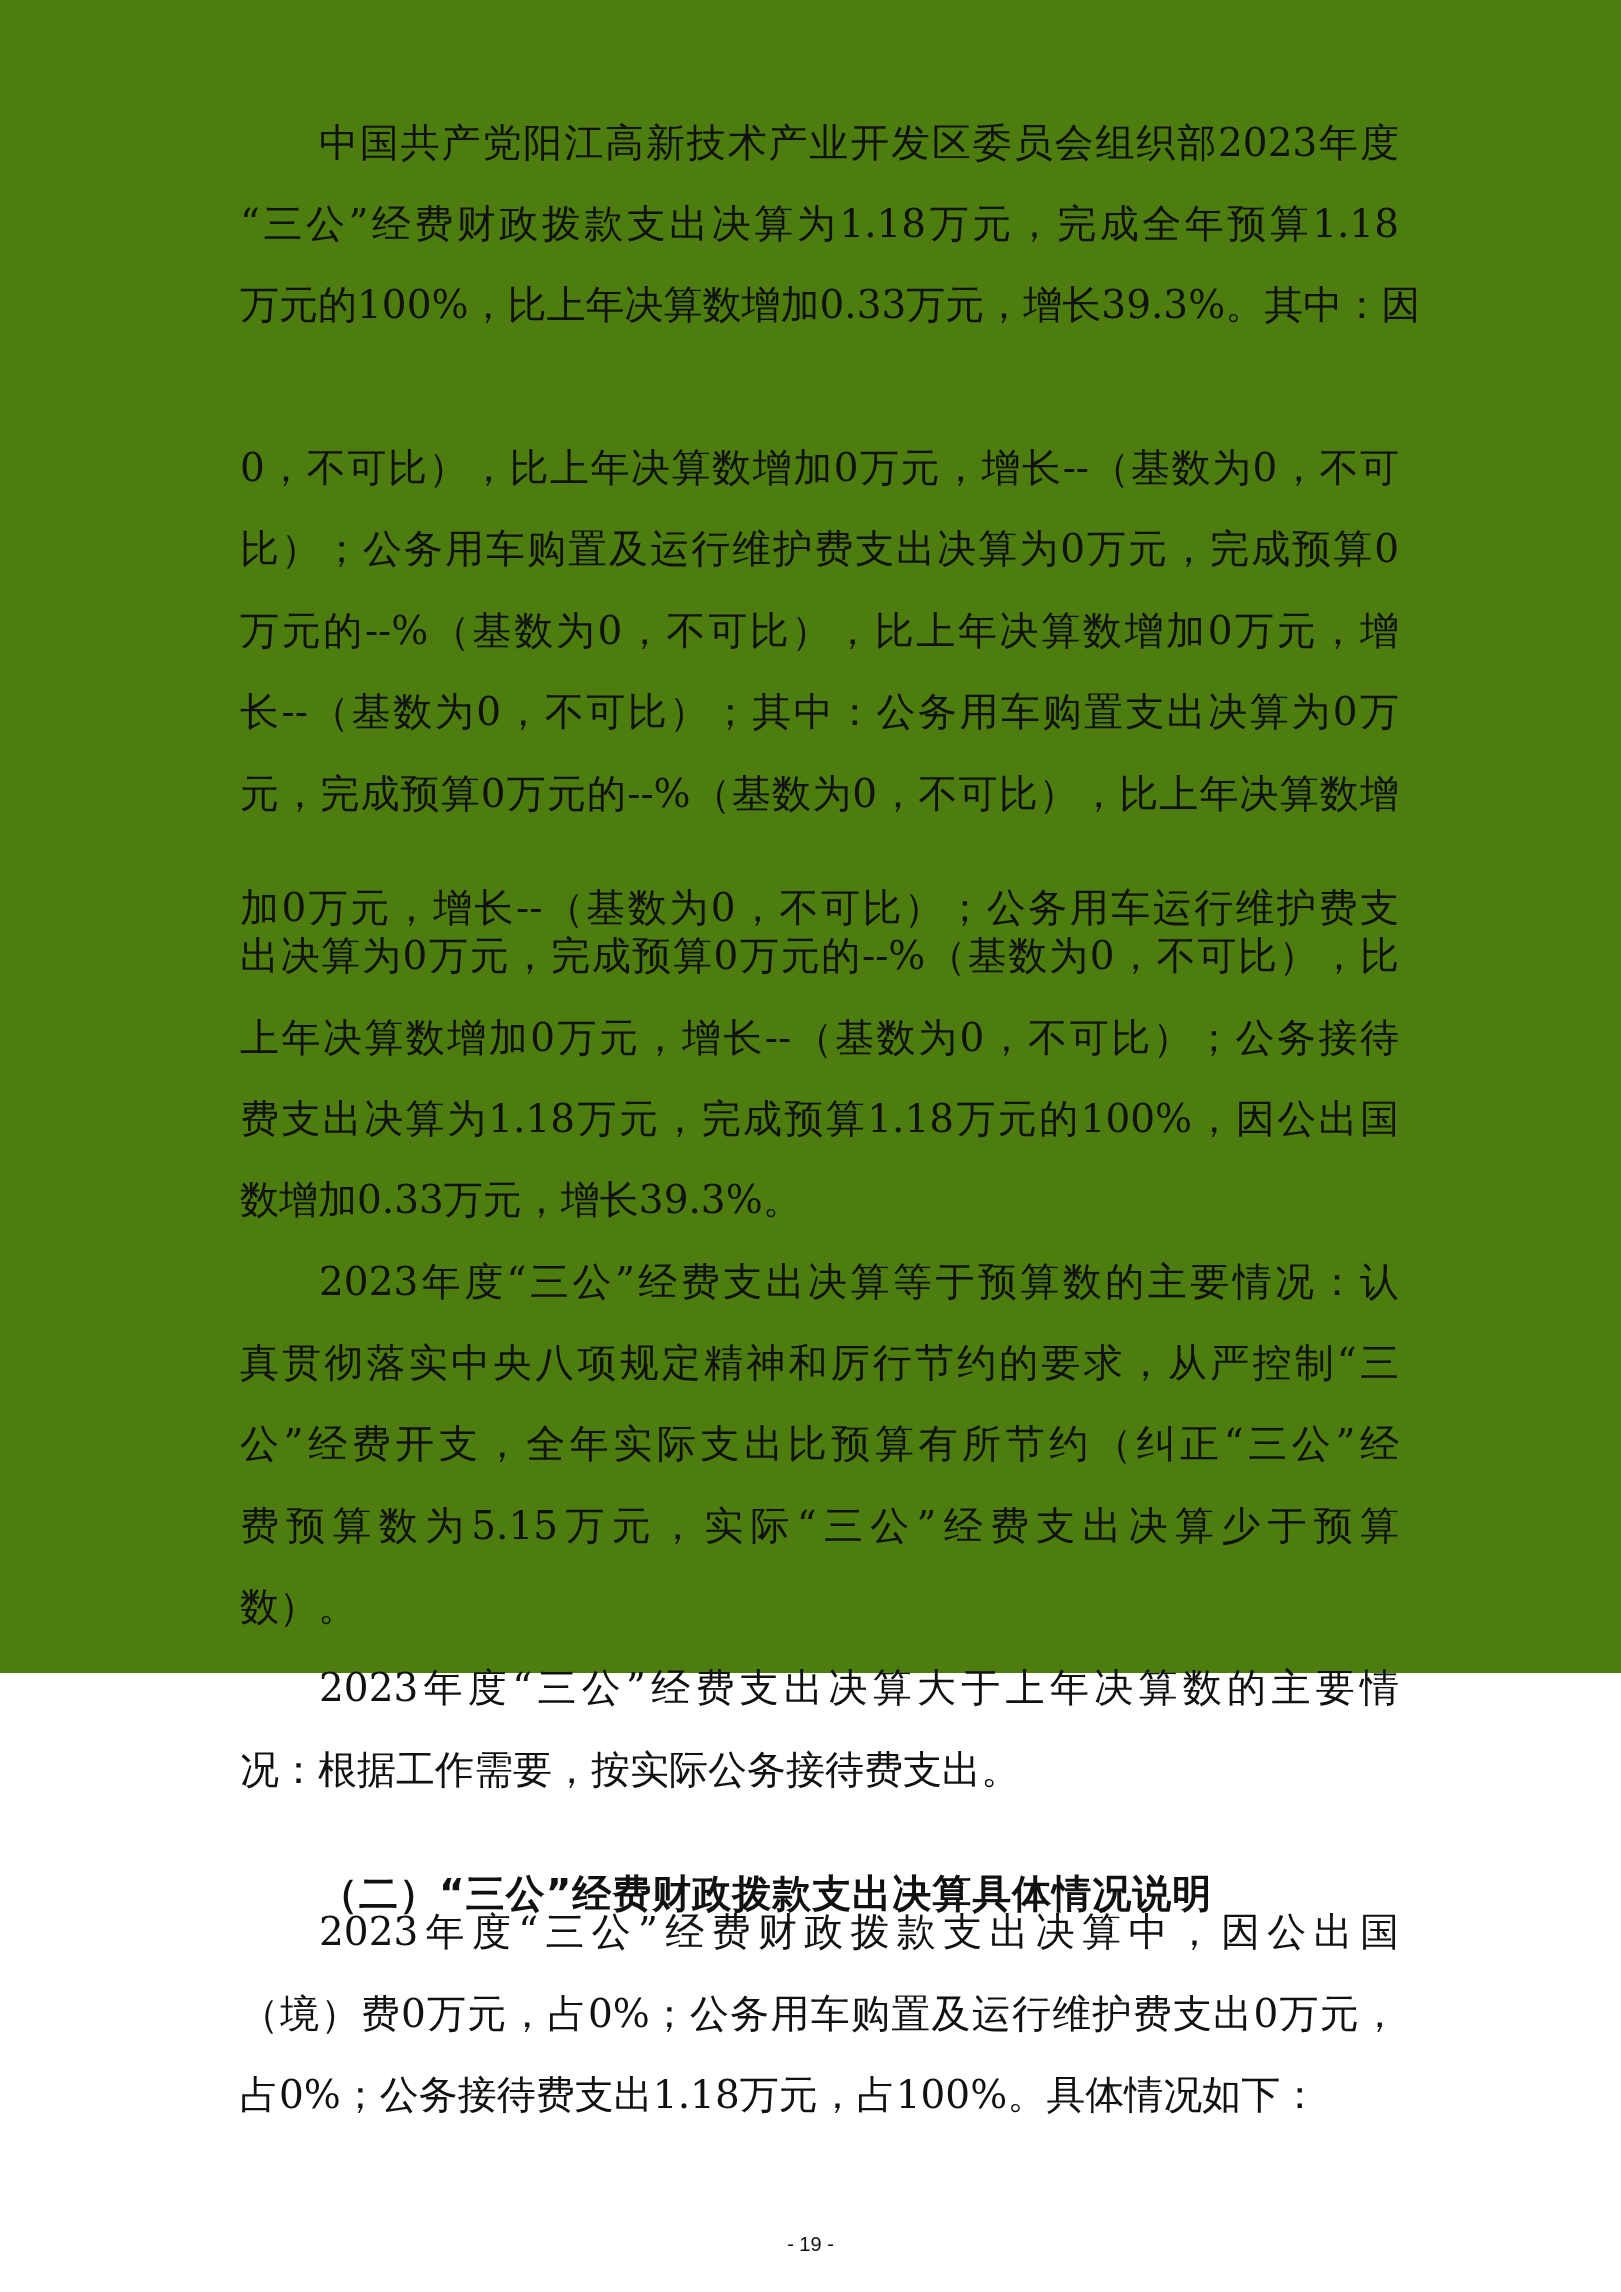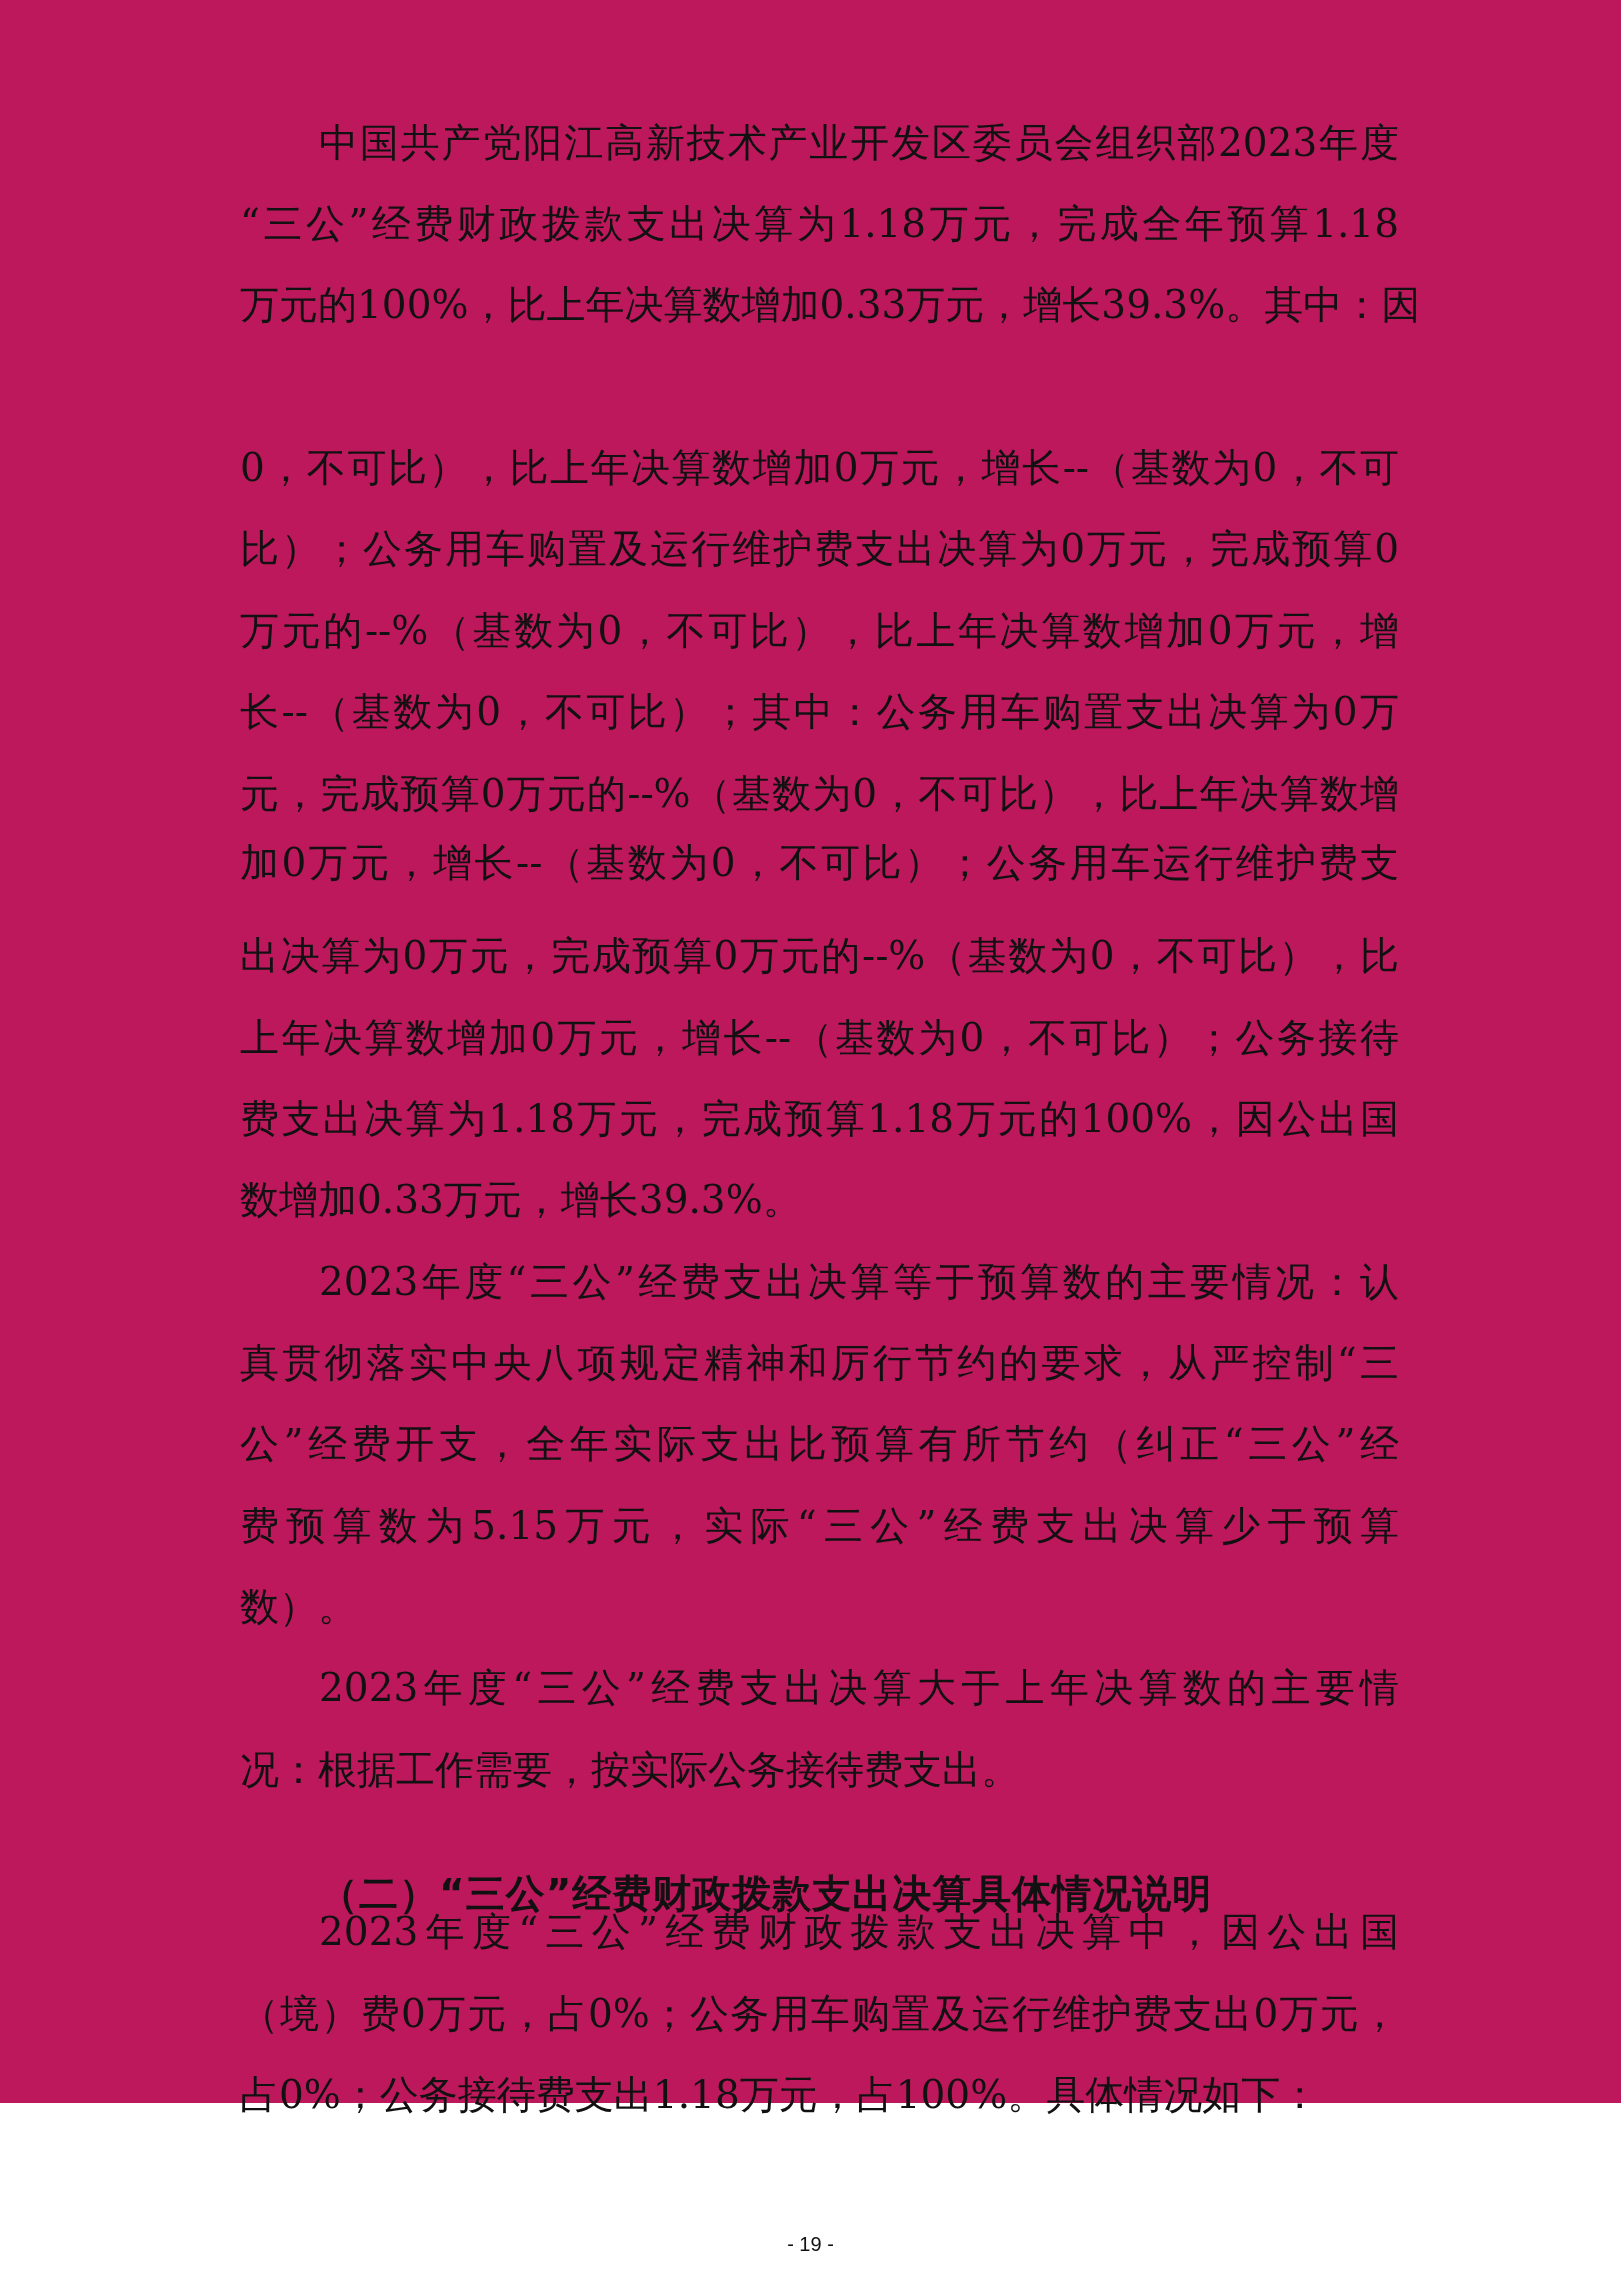--- a/index.html
+++ b/index.html
@@ -1,17 +1,17 @@
 <!DOCTYPE html>
 <html><head>
 <meta charset="utf-8">
 <style>
   html, body { margin: 0; padding: 0; background: #ffffff; }
   body { width: 1621px; height: 2293px; position: relative; overflow: hidden; }
-  .page { position: absolute; left: 0; top: 0; width: 1621px; height: 2103px; background: #be185d; }
+  .page { position: absolute; left: 0; top: 0; width: 1621px; height: 1673px; background: #4d7c0f; }
   .line {
     position: absolute;
     left: 240px;
     width: 1159px;
     height: 59px;
     font-family: "DejaVu Serif", "Liberation Serif", serif;
     font-size: 39px;
     line-height: 59px;
     color: #111;
     white-space: nowrap;
@@ -43,21 +43,21 @@
 <div class="page">
 
   <div class="line indent" style="top:113px">中国共产党阳江高新技术产业开发区委员会组织部2023年度</div>
   <div class="line" style="top:194px">“三公”经费财政拨款支出决算为1.18万元，完成全年预算1.18</div>
   <div class="line" style="top:275px">万元的100%，比上年决算数增加0.33万元，增长39.3%。其中：因</div>
   <div class="line" style="top:438px">0，不可比），比上年决算数增加0万元，增长--（基数为0，不可</div>
   <div class="line" style="top:519px">比）；公务用车购置及运行维护费支出决算为0万元，完成预算0</div>
   <div class="line" style="top:601px">万元的--%（基数为0，不可比），比上年决算数增加0万元，增</div>
   <div class="line" style="top:682px">长--（基数为0，不可比）；其中：公务用车购置支出决算为0万</div>
   <div class="line" style="top:764px">元，完成预算0万元的--%（基数为0，不可比），比上年决算数增</div>
-  <div class="line" style="top:833px">加0万元，增长--（基数为0，不可比）；公务用车运行维护费支</div>
+  <div class="line" style="top:878px">加0万元，增长--（基数为0，不可比）；公务用车运行维护费支</div>
   <div class="line" style="top:926px">出决算为0万元，完成预算0万元的--%（基数为0，不可比），比</div>
   <div class="line" style="top:1008px">上年决算数增加0万元，增长--（基数为0，不可比）；公务接待</div>
   <div class="line" style="top:1089px">费支出决算为1.18万元，完成预算1.18万元的100%，因公出国</div>
   <div class="line last" style="top:1170px">数增加0.33万元，增长39.3%。</div>
 
   <div class="line indent" style="top:1252px">2023年度“三公”经费支出决算等于预算数的主要情况：认</div>
   <div class="line" style="top:1333px">真贯彻落实中央八项规定精神和厉行节约的要求，从严控制“三</div>
   <div class="line" style="top:1414px">公”经费开支，全年实际支出比预算有所节约（纠正“三公”经</div>
   <div class="line" style="top:1496px">费预算数为5.15万元，实际“三公”经费支出决算少于预算</div>
   <div class="line last" style="top:1577px">数）。</div>

